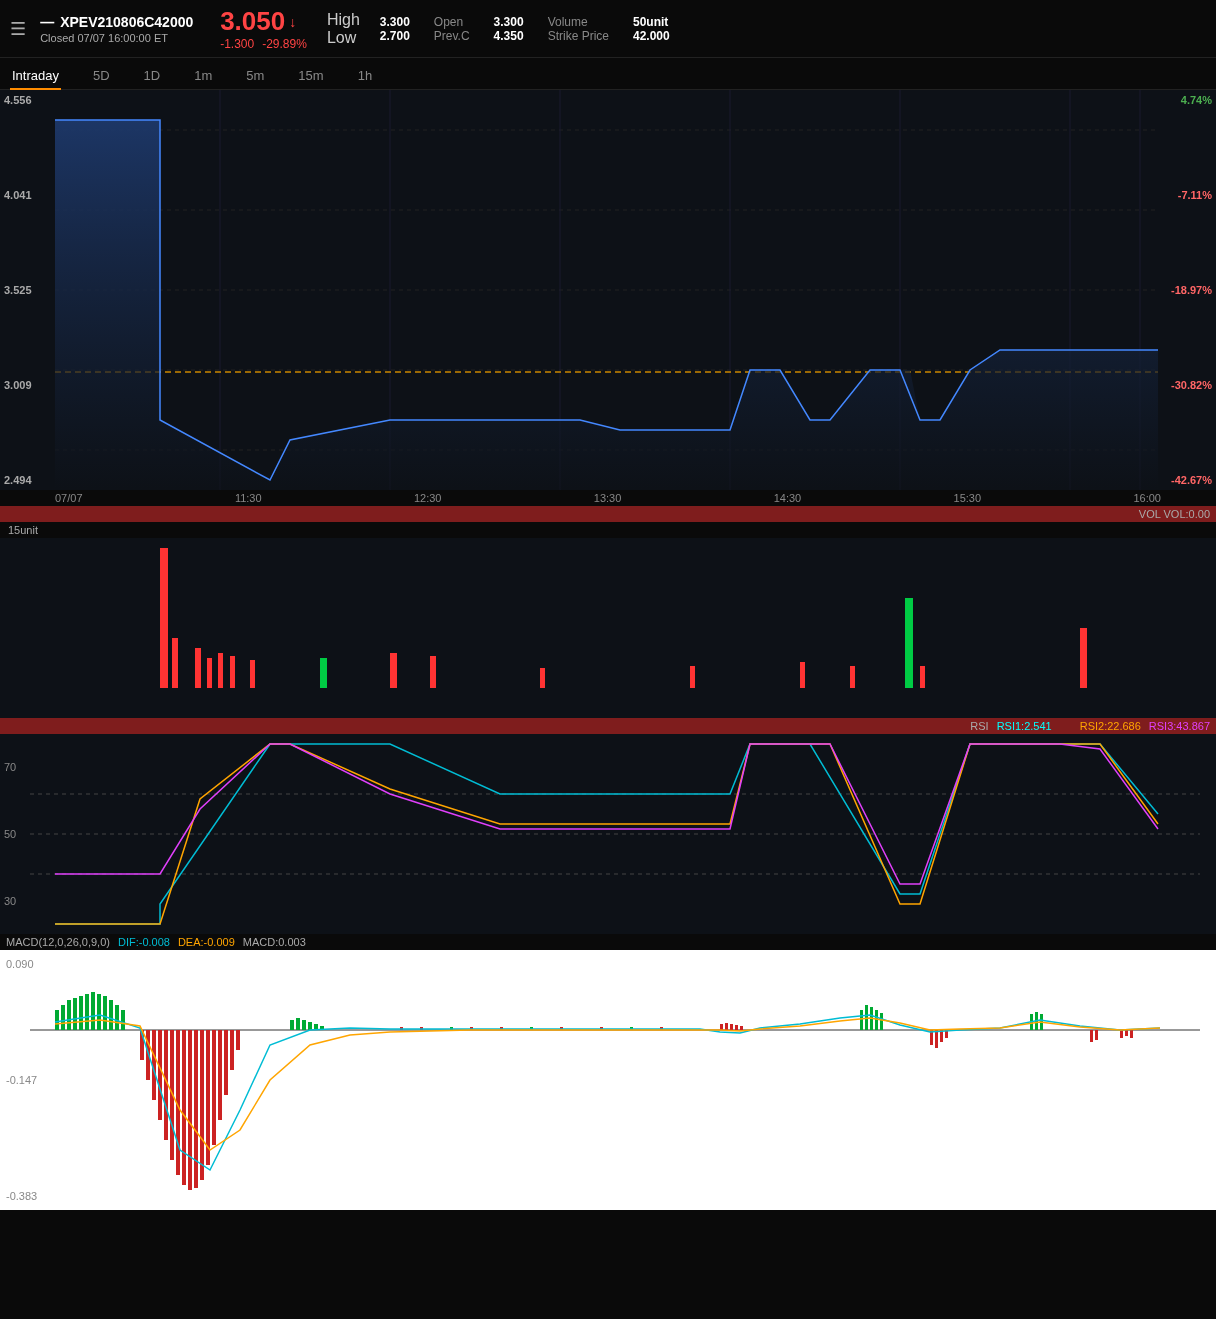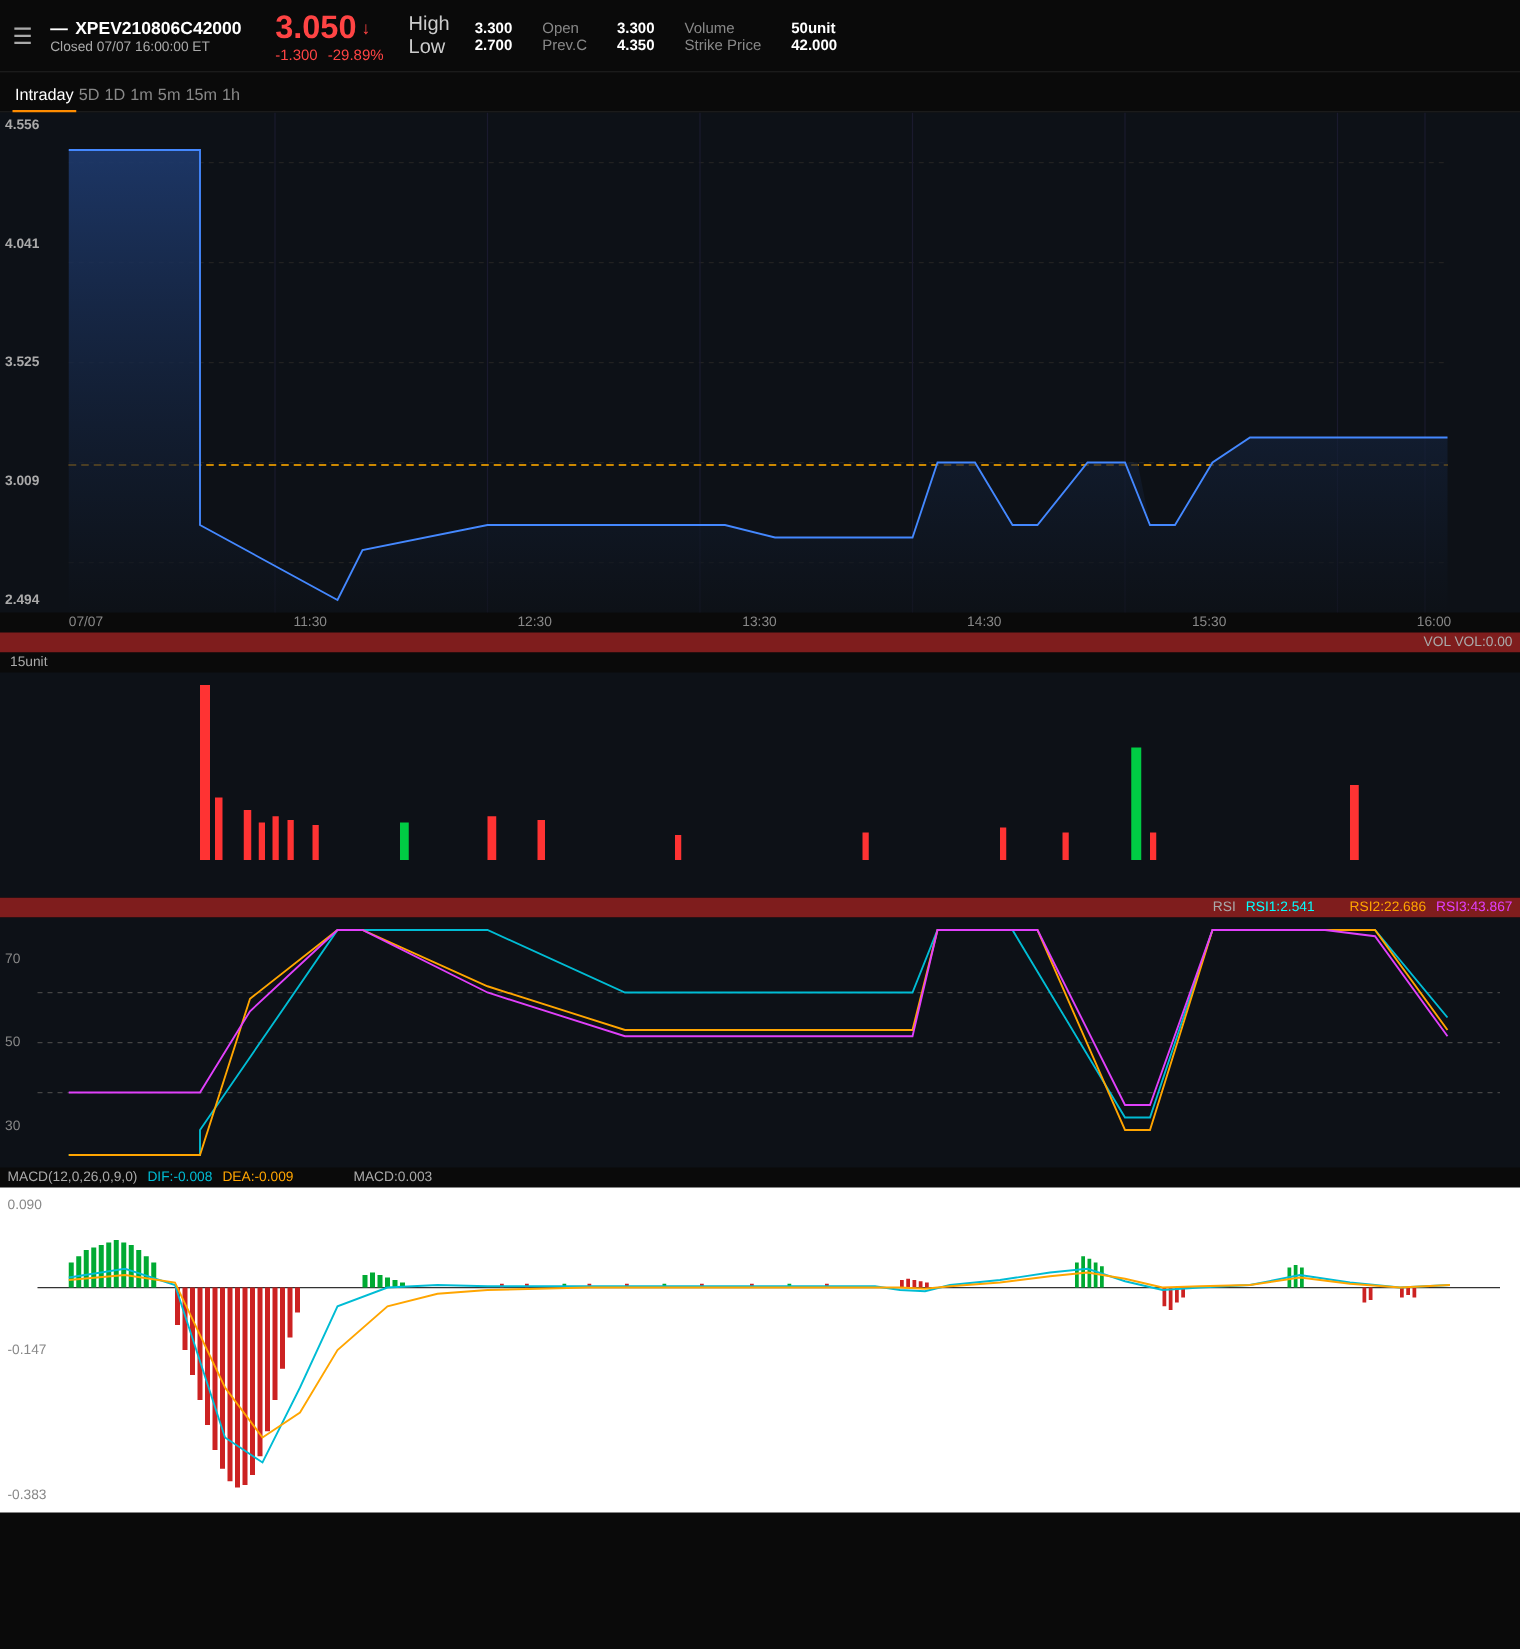--- a/index.html
+++ b/index.html
@@ -90,20 +90,21 @@
     }
     .arrow-down { color: #ff4444; font-size: 14px; }
 
     
     .tabs {
       display: flex;
       align-items: center;
       background: #0a0a0a;
       padding: 4px 10px 0;
       border-bottom: 1px solid #222;
+      gap: 30px;
     }
     .tab {
       padding: 6px 2px;
       cursor: pointer;
       color: #888;
       font-size: 13px;
       position: relative;
     }
     .tab.active {
       color: #fff;
@@ -269,20 +270,27 @@
 <div class="chart-container" style="height:400px; background:#0d1117; position:relative;font-weight:bold;">
 
   <div class="price-scale-left">
     <span>4.556</span>
     <span>4.041</span>
     <span>3.525</span>
     <span>3.009</span>
     <span>2.494</span>
   </div>
 
+  <div class="price-scale-right">
+    <span style="color:#4CAF50;">4.74%</span>
+    <span style="color:#ff6666;">-7.11%</span>
+    <span style="color:#ff6666;">-18.97%</span>
+    <span style="color:#ff6666;">-30.82%</span>
+    <span style="color:#ff6666;">-42.67%</span>
+  </div>
 
   <svg class="chart-svg" viewBox="0 0 1216 400" preserveAspectRatio="none" style="position:absolute;top:0;left:0;width:100%;height:100%;">
     <defs>
       <linearGradient id="areaGrad" x1="0" y1="0" x2="0" y2="1">
         <stop offset="0%" stop-color="#1e3a6e" stop-opacity="0.9"></stop>
         <stop offset="100%" stop-color="#0d1117" stop-opacity="0.6"></stop>
       </linearGradient>
     </defs>
 
     <line x1="55" y1="40" x2="1158" y2="40" stroke="#222" stroke-width="1" stroke-dasharray="4,4"></line>
@@ -385,21 +393,21 @@
     <polyline points="55,190 160,190 200,65 270,10 290,10 390,55 500,90 560,90 580,90 680,90 730,90 750,10 780,10 830,10 900,170 920,170 970,10 1000,10 1060,10 1100,10 1158,90" fill="none" stroke="#ffa500" stroke-width="1.5"></polyline>
 
     <polyline points="55,140 160,140 200,75 270,10 290,10 390,60 500,95 560,95 580,95 680,95 730,95 750,10 780,10 830,10 900,150 920,150 970,10 1000,10 1060,10 1100,15 1158,95" fill="none" stroke="#e040fb" stroke-width="1.5"></polyline>
   </svg>
 </div>
 
 <div class="pane-label-macd-row">
   <span>MACD(12,0,26,0,9,0)</span>
   <span style="color:#00bcd4;">DIF:-0.008</span>
   <span style="color:#ffa500;">DEA:-0.009</span>
-  <span style="color:#aaa;margin-left:40px;">MACD:0.003</span>
+  <span style="color:#aaa;">MACD:0.003</span>
 </div>
 
 <div class="chart-container" style="height:260px; background:#ffffff; position:relative;">
 
   <div style="position:absolute;left:4px;top:0;bottom:0;display:flex;flex-direction:column;justify-content:space-between;font-size:11px;color:#888;z-index:5;pointer-events:none;padding:8px 2px;">
     <span>0.090</span>
     <span>-0.147</span>
     <span>-0.383</span>
   </div>
 

